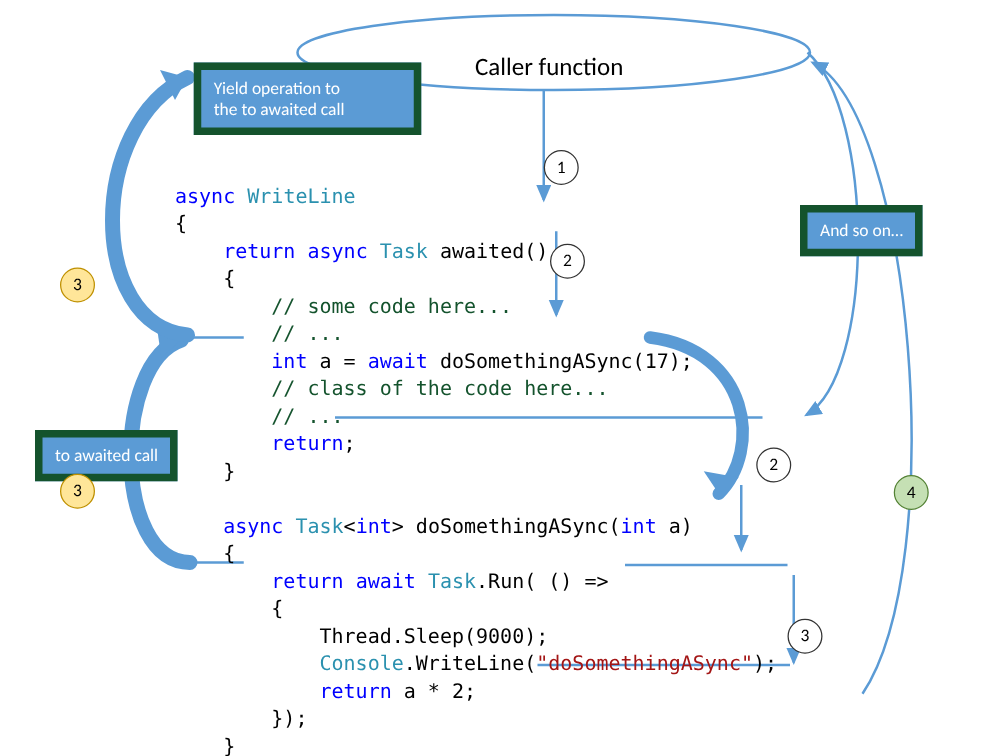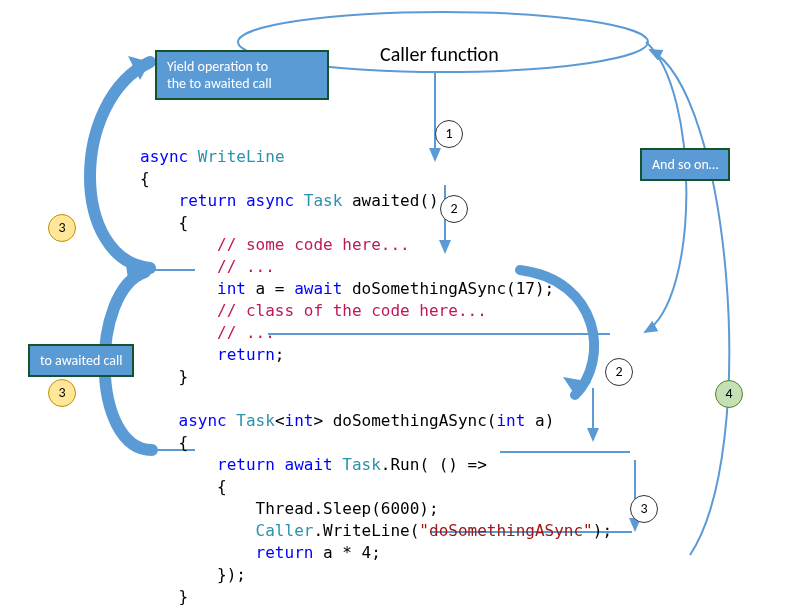--- a/index.html
+++ b/index.html
@@ -1,24 +1,24 @@
 <!DOCTYPE html>
 <html><head>
 <meta charset="utf-8">
 <style>
 html,body{margin:0;padding:0;width:785px;height:605px;background:#fff;font-family:Calibri,Arial,sans-serif;color:#000;position:relative;overflow:hidden}
-.box{position:absolute;background:#5b9bd5;color:#fff;padding:6px 10px;font-size:14px;border:2px solid #14532d}
+.box{position:absolute;background:#5b9bd5;color:#fff;padding:6px 10px;font-size:14px;border:6px solid #14532d}
 .circle{position:absolute;width:26px;height:26px;border:1.5px solid #333;border-radius:50%;text-align:center;line-height:26px;font-size:14px;background:#fff}
 .circleY{background:#ffe699;border-color:#bf9000}
 .circleG{background:#c5e0b4;border-color:#548235}
 .title{position:absolute;font-size:20px}
 pre.code{position:absolute;left:140px;top:130px;font-family:Consolas,monospace;font-size:16px;line-height:22px;white-space:pre}
 .kw{color:#0000ff}
 .tp{color:#2b91af}
-.cm{color:#be185d}
+.cm{color:#14532d}
 .st{color:#a31515}
 svg.arrows{position:absolute;left:0;top:0;width:785px;height:605px;pointer-events:none}
 </style>
 </head>
 <body>
 
 <svg class="arrows">
   <defs>
     <marker id="ah" markerWidth="8" markerHeight="8" refX="6" refY="3" orient="auto">
       <path d="M0,0 L7,3 L0,6 Z" fill="#5b9bd5"></path>
@@ -57,21 +57,21 @@
   <line x1="500" y1="452" x2="630" y2="452" stroke="#5b9bd5" stroke-width="2"></line>
 
   <line x1="430" y1="532" x2="632" y2="532" stroke="#5b9bd5" stroke-width="2"></line>
 </svg>
 
 <div class="title" style="left:380px;top:42px">Caller function</div>
 
 <div class="box" style="left:155px;top:50px;width:150px;white-space:pre-line">Yield operation to
 the to awaited call</div>
 <div class="box" style="left:28px;top:344px">to awaited call</div>
-<div class="box" style="left:640px;top:148px">And so on…</div>
+<div class="box" style="left:640px;top:164px">And so on…</div>
 
 <div class="circle" style="left:435px;top:120px">1</div>
 <div class="circle" style="left:440px;top:195px">2</div>
 <div class="circle" style="left:605px;top:358px">2</div>
 <div class="circle" style="left:630px;top:495px">3</div>
 <div class="circle circleY" style="left:48px;top:214px">3</div>
 <div class="circle circleY" style="left:48px;top:379px">3</div>
 <div class="circle circleG" style="left:715px;top:380px">4</div>
 
 <pre class="code"><span class="kw">async</span><span> </span><span class="tp">WriteLine</span>
@@ -83,18 +83,18 @@
         <span class="kw">int</span><span> a = </span><span class="kw">await</span><span> doSomethingASync(17);</span>
         <span class="cm">// class of the code here...</span>
         <span class="cm">// ...</span>
         <span class="kw">return</span><span>;</span>
     <span>}</span>
 
     <span class="kw">async</span><span> </span><span class="tp">Task</span><span>&lt;</span><span class="kw">int</span><span>&gt; doSomethingASync(</span><span class="kw">int</span><span> a)</span>
     <span>{</span>
         <span class="kw">return</span><span> </span><span class="kw">await</span><span> </span><span class="tp">Task</span><span>.Run( () =&gt;</span>
         <span>{</span>
-            <span>Thread.Sleep(6000);</span>
-            <span class="tp">Caller</span><span>.WriteLine(</span><span class="st">"doSomethingASync"</span><span>);</span>
-            <span class="kw">return</span><span> a * 4;</span>
+            <span>Thread.Sleep(9000);</span>
+            <span class="tp">Console</span><span>.WriteLine(</span><span class="st">"doSomethingASync"</span><span>);</span>
+            <span class="kw">return</span><span> a * 2;</span>
         <span>});</span>
     <span>}</span>
 </pre>
 
 </body></html>

